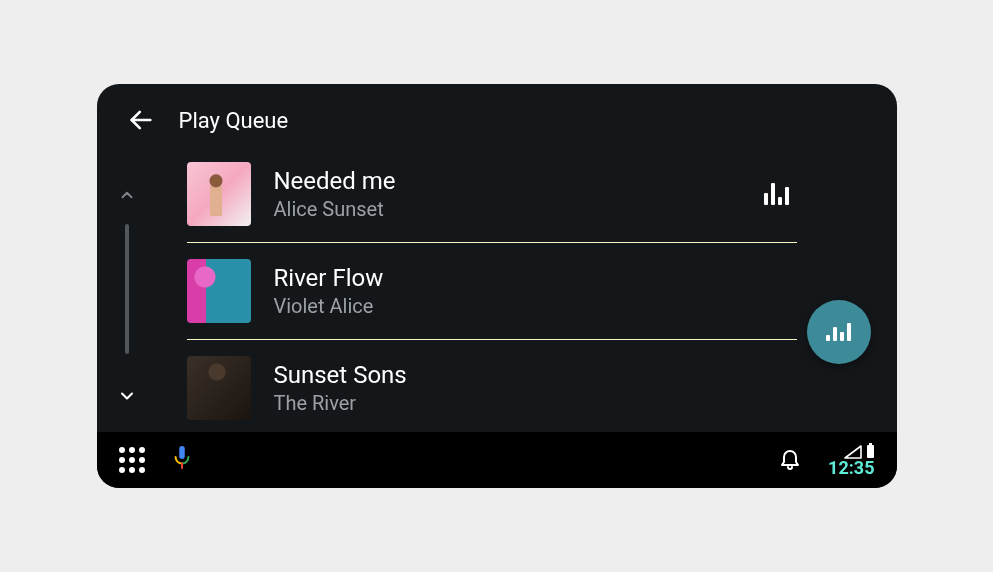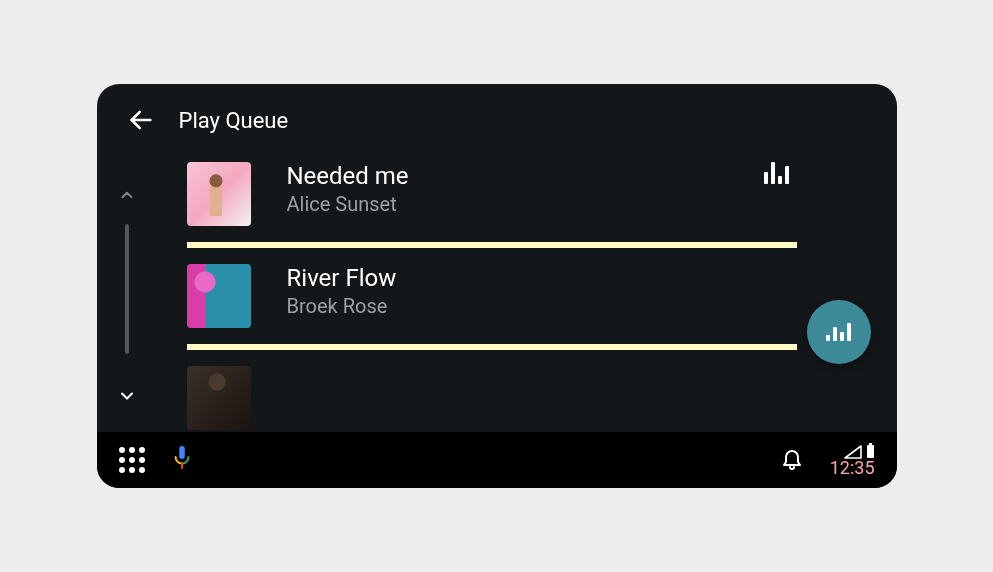--- a/index.html
+++ b/index.html
@@ -77,23 +77,24 @@
       border-radius: 2px;
       margin-top: 12px;
     }
     .queue-list {
       flex: 1;
       padding-right: 100px;
       padding-left: 30px;
     }
     .queue-item {
       display: flex;
+      align-items: center;
       padding: 16px 0;
-      border-bottom: 6px solid #fef9c3;
-      gap: 36px;
+      border-bottom: 1px solid #fef9c3;
+      gap: 23px;
       cursor: pointer;
     }
     .queue-item:first-child {
       padding-top: 8px;
     }
     .album-art {
       width: 64px;
       height: 64px;
       border-radius: 4px;
       flex-shrink: 0;
@@ -228,23 +229,23 @@
       align-items: flex-end;
       gap: 0px;
     }
     .status-icons {
       display: flex;
       align-items: flex-end;
       gap: 4px;
       color: #ffffff;
     }
     .clock {
-      color: #fca5a5;
+      color: #5eead4;
       font-size: 18px;
-      font-weight: 400;
+      font-weight: 700;
       line-height: 1;
     }
   </style>
 </head>
 <body>
 
 <div class="device">
 
   <div class="header">
     <div class="back-btn">
@@ -284,26 +285,30 @@
           <div class="bar" style="height:22px"></div>
           <div class="bar" style="height:8px"></div>
           <div class="bar" style="height:18px"></div>
         </div>
       </div>
 
       <div class="queue-item">
         <div class="album-art art-1"></div>
         <div class="track-info">
           <div class="track-title">River Flow</div>
-          <div class="track-artist">Broek Rose</div>
+          <div class="track-artist">Violet Alice</div>
         </div>
       </div>
 
       <div class="queue-item">
         <div class="album-art art-2"></div>
+        <div class="track-info">
+          <div class="track-title">Sunset Sons</div>
+          <div class="track-artist">The River</div>
+        </div>
       </div>
 
     </div>
 
     <div class="fab">
       <div class="bars">
         <div class="bar" style="height:6px"></div>
         <div class="bar" style="height:14px"></div>
         <div class="bar" style="height:9px"></div>
         <div class="bar" style="height:18px"></div>

